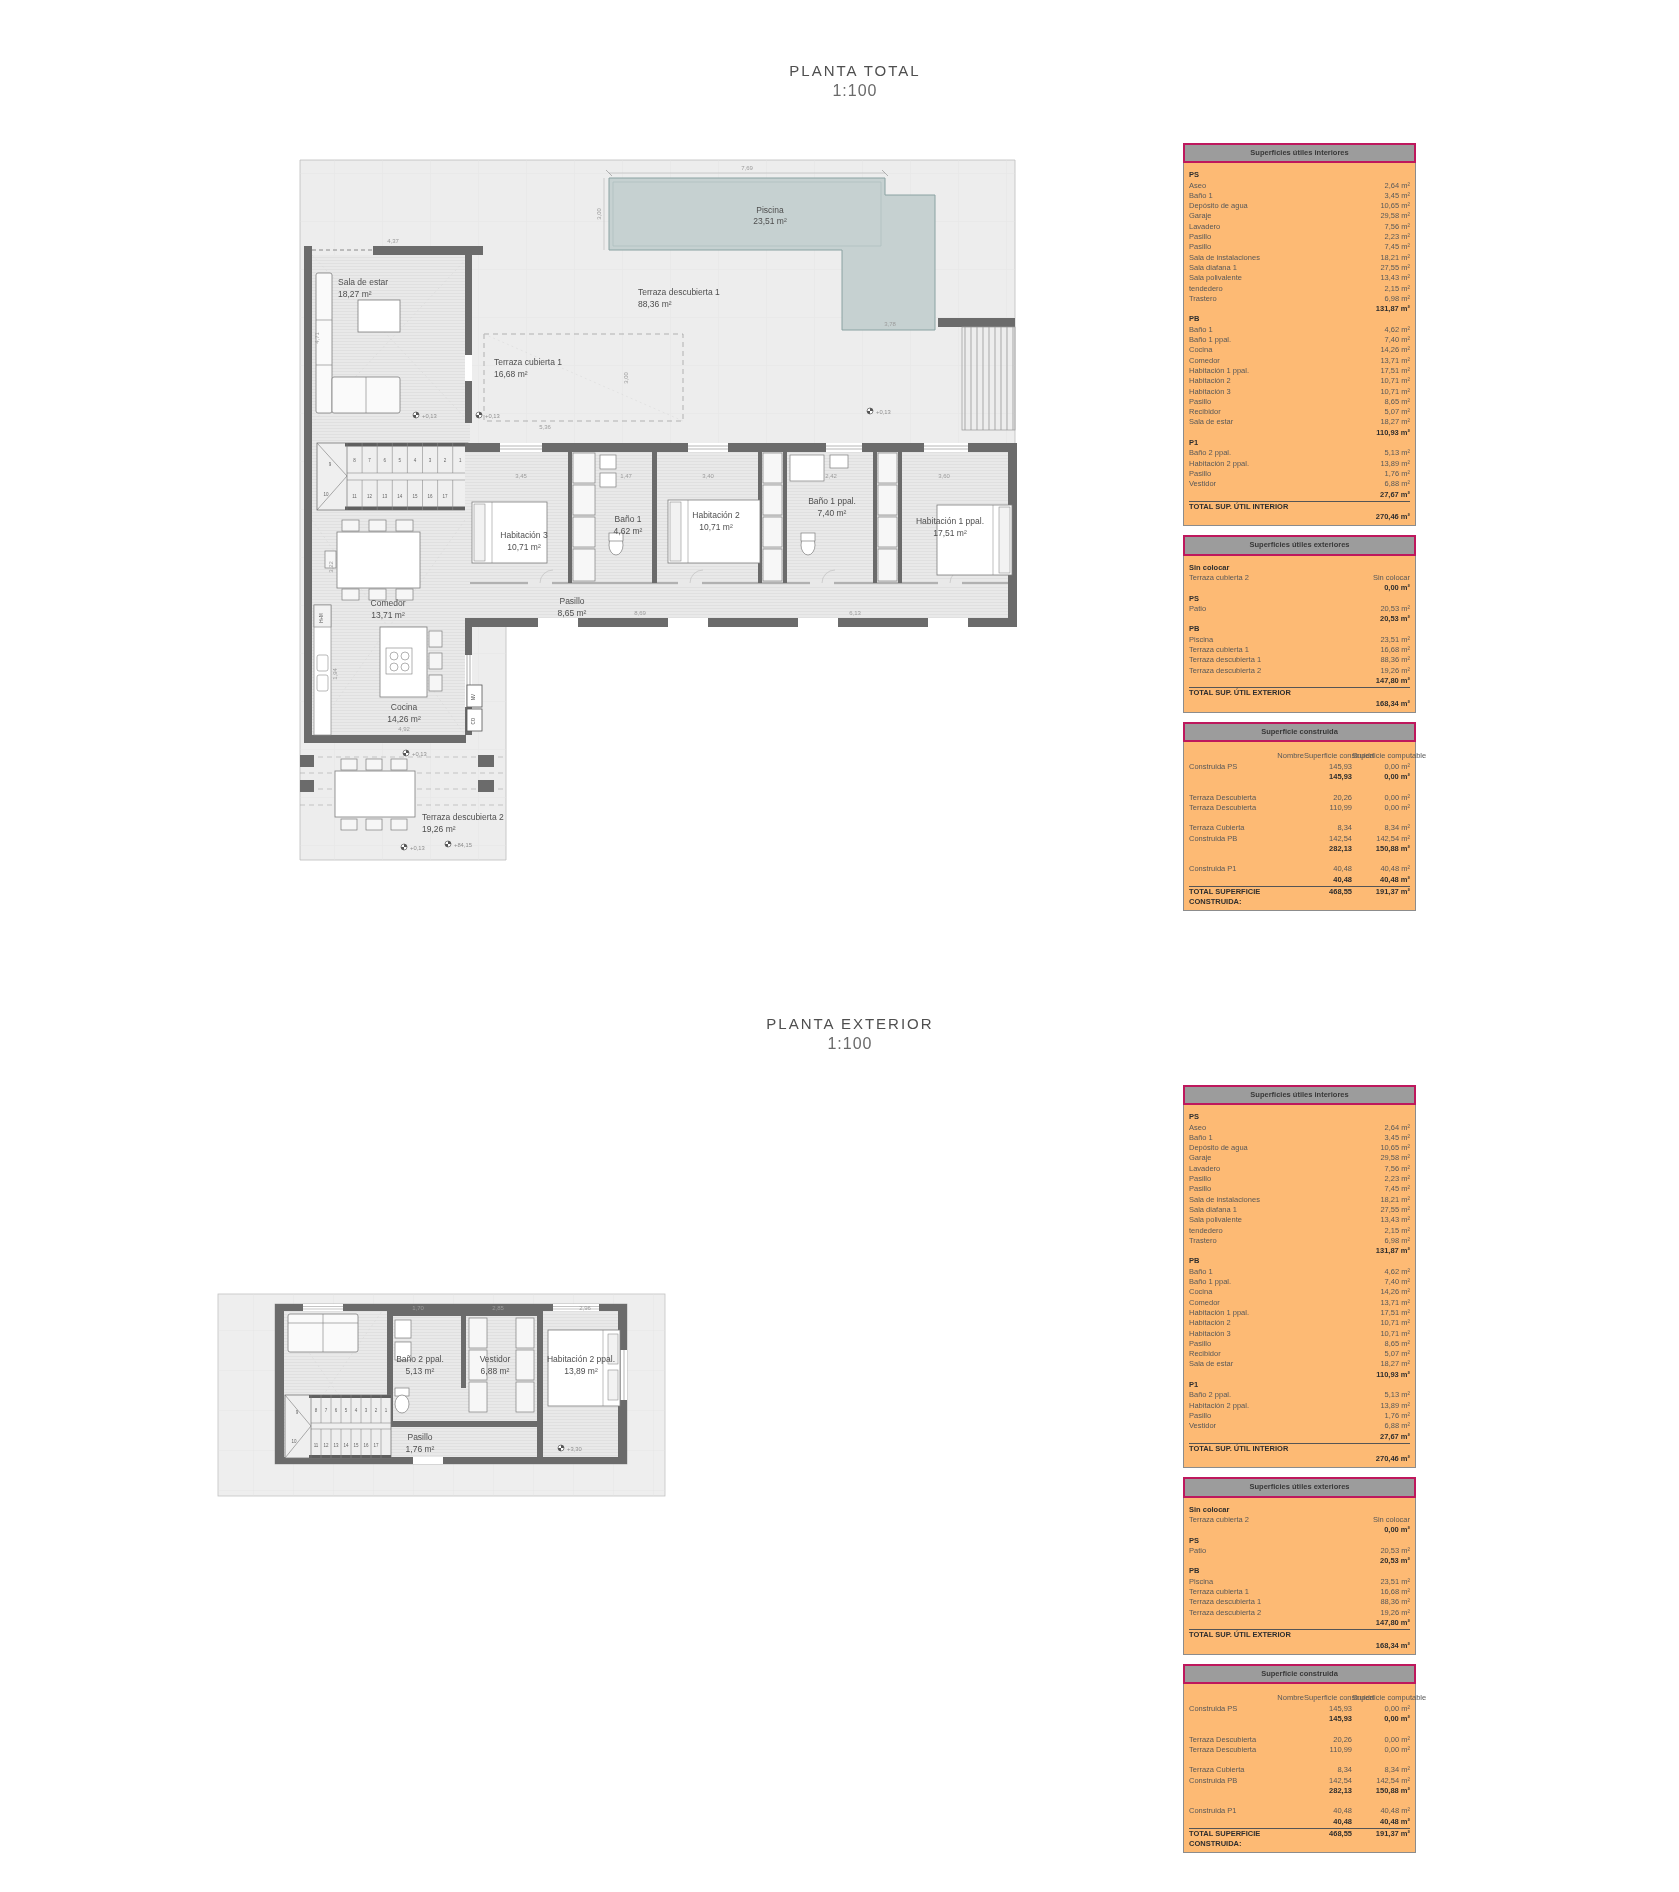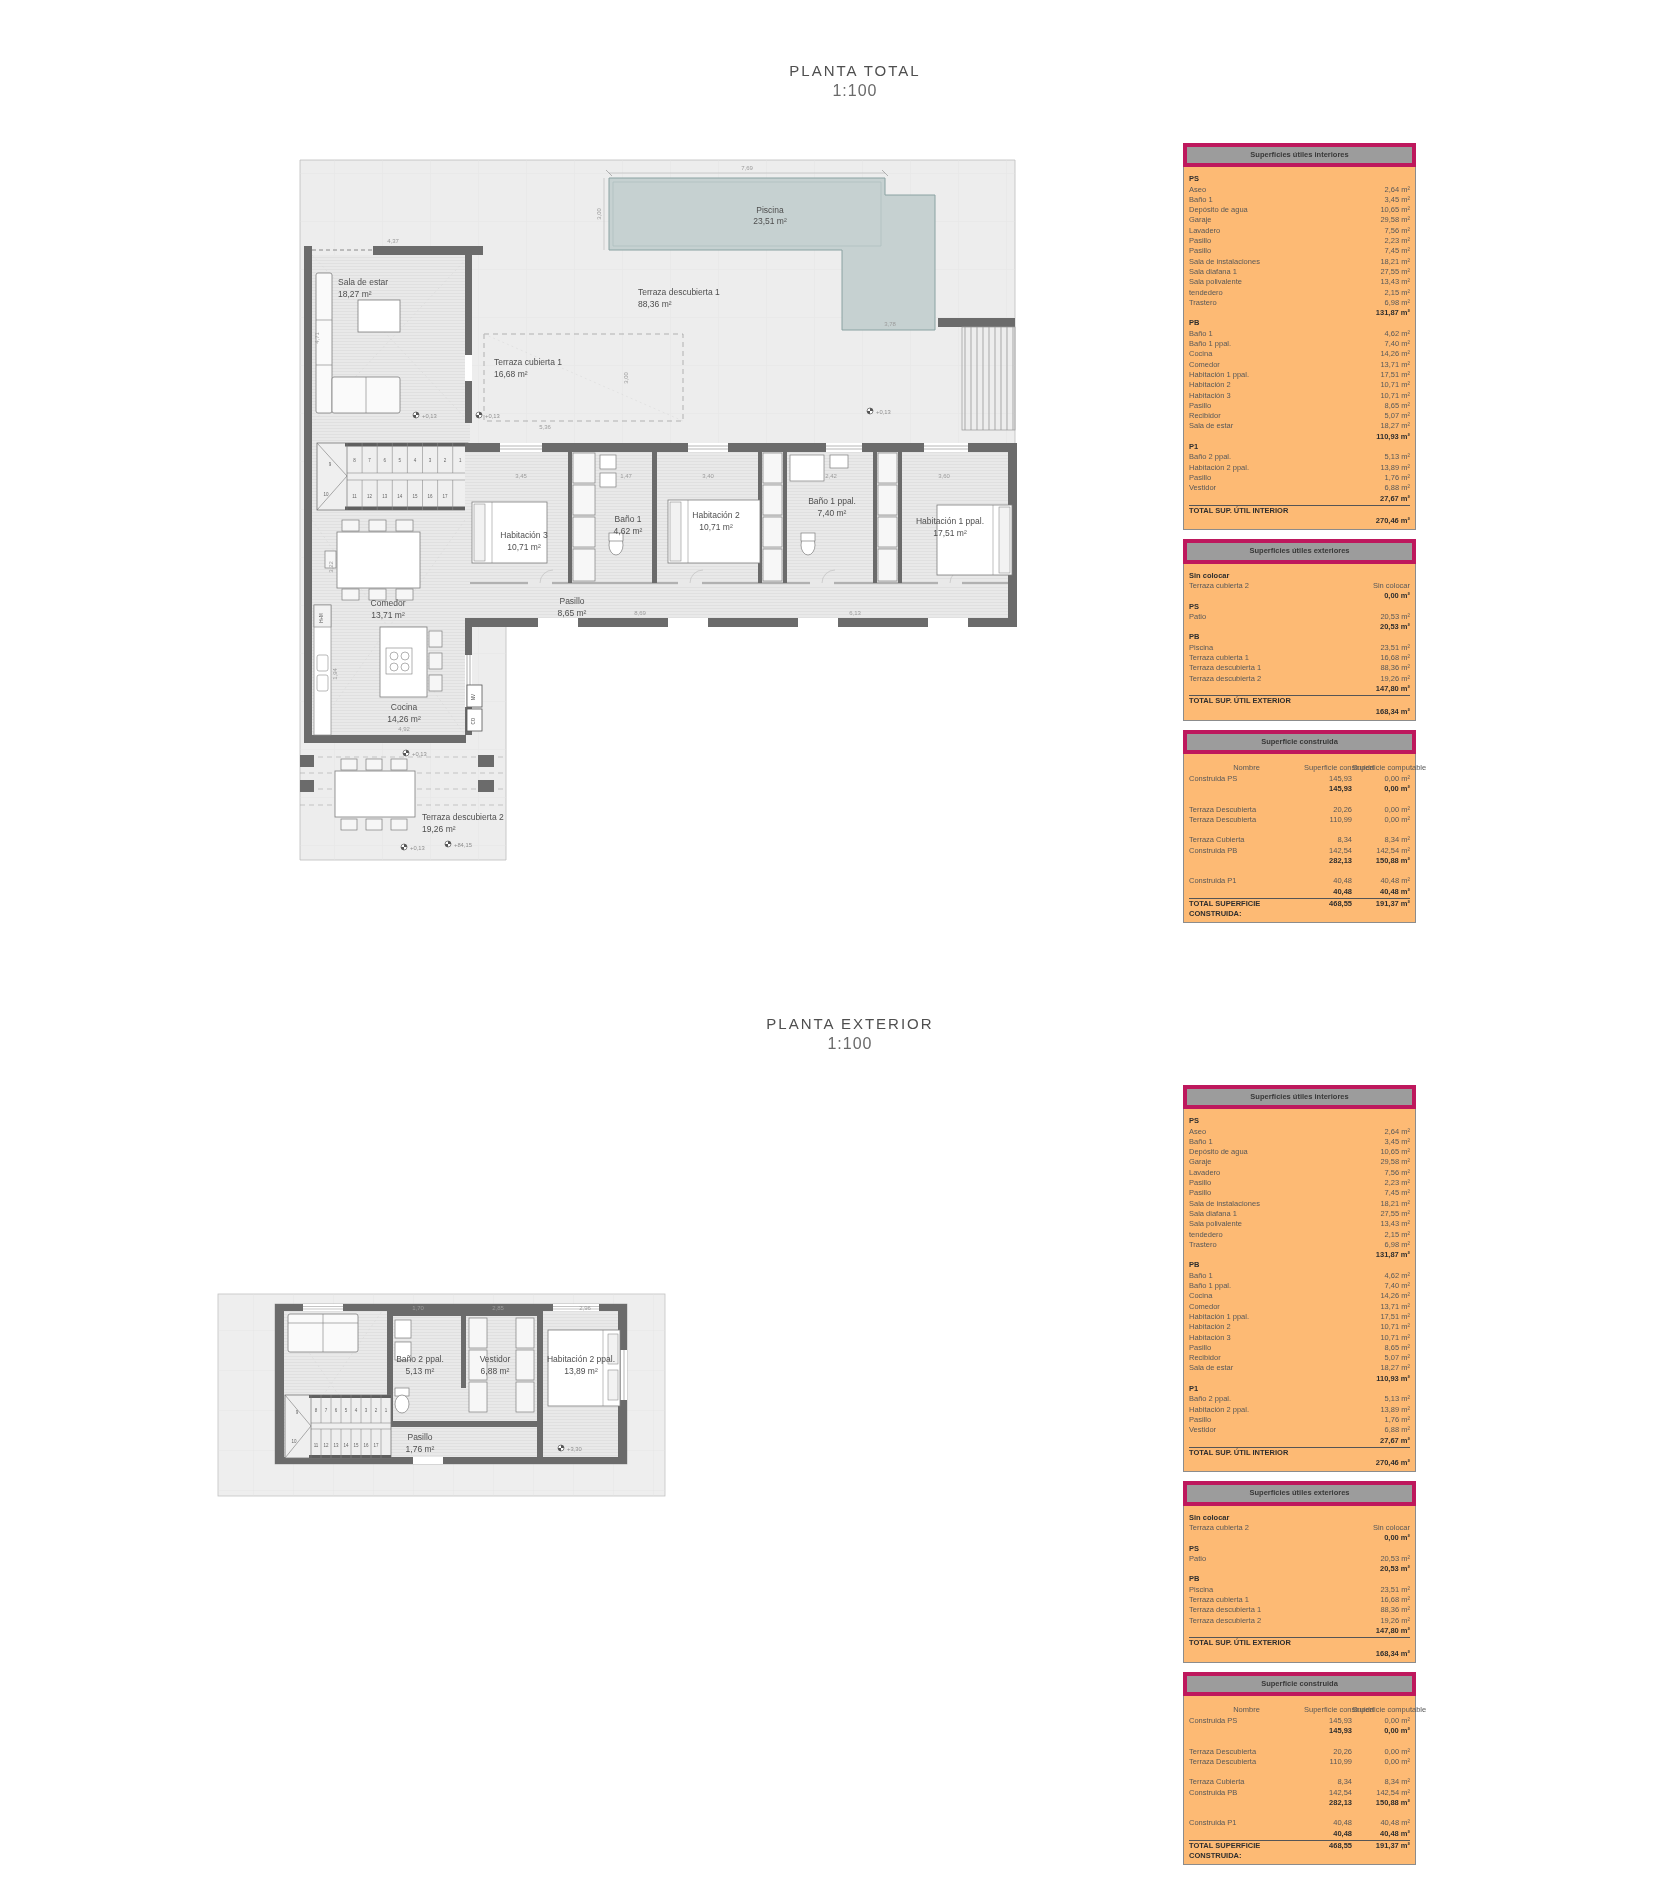--- a/index.html
+++ b/index.html
@@ -3,35 +3,35 @@
 <meta charset="utf-8">
 <style>
   html,body{margin:0;padding:0;background:#fff;}
   #page{position:relative;width:1679px;height:1892px;background:#ffffff;overflow:hidden;
         font-family:"Liberation Sans",sans-serif;}
   .plan-title{position:absolute;text-align:center;color:#4f4f4f;font-size:15px;
               letter-spacing:2px;font-weight:400;}
   .plan-scale{position:absolute;text-align:center;color:#6a6a6a;font-size:16px;letter-spacing:1px;}
   .tables-stack{position:absolute;width:233px;}
   .tbl{width:233px;margin-bottom:9px;color:#595959;font-size:7.5px;line-height:10.3px;}
-  .tbl-h{background:#9c9c9c;border:4px solid #be185d;color:#383838;font-weight:bold;
+  .tbl-h{background:#9c9c9c;border:2px solid #be185d;color:#383838;font-weight:bold;
          text-align:center;padding:3px 18px;}
   .tbl-b{border:1px solid #8c8c8c;border-top:none;background:#fdba74;padding:7px 5px 3px;}
   .row{display:flex;justify-content:space-between;}
   .row .lbl{text-align:left;}
   .row .val{text-align:right;white-space:nowrap;}
   .sec .lbl{font-weight:bold;color:#2e2e2e;}
   .sub .val{font-weight:bold;color:#2e2e2e;}
   .total{border-top:1px solid #555;font-weight:bold;color:#2e2e2e;margin-top:1px;flex-direction:column;}
   .row3{display:grid;grid-template-columns:1fr 48px 58px;}
   .row3 .c2,.row3 .c3{text-align:right;white-space:nowrap;}
   .row3.sub .c2,.row3.sub .c3{font-weight:bold;color:#2e2e2e;}
   .row3.total{border-top:1px solid #555;font-weight:bold;color:#2e2e2e;margin-top:1px;}
   .colhead{text-align:center;color:#595959;}
-  .colhead .c1,.colhead .c2,.colhead .c3{text-align:center;line-height:9px;padding:2px 0;}
+  .colhead .c1,.colhead .c2,.colhead .c3{text-align:right;line-height:9px;padding:2px 0;}
   .gap{height:10px;}
   svg{position:absolute;}
   .rname{font-size:8.5px;fill:#4f4f4f;text-anchor:middle;font-family:"Liberation Sans",sans-serif;}
   .rstart{text-anchor:start;}
   .dim{font-size:6px;fill:#9c9c9c;text-anchor:middle;font-family:"Liberation Sans",sans-serif;}
   .elev{font-size:5.8px;fill:#8f8f8f;text-anchor:start;font-family:"Liberation Sans",sans-serif;}
   .stairnum{font-size:4.5px;fill:#666;text-anchor:middle;font-family:"Liberation Sans",sans-serif;}
   .tiny{font-size:4.5px;fill:#555;text-anchor:middle;font-family:"Liberation Sans",sans-serif;}
 </style>
 </head>

